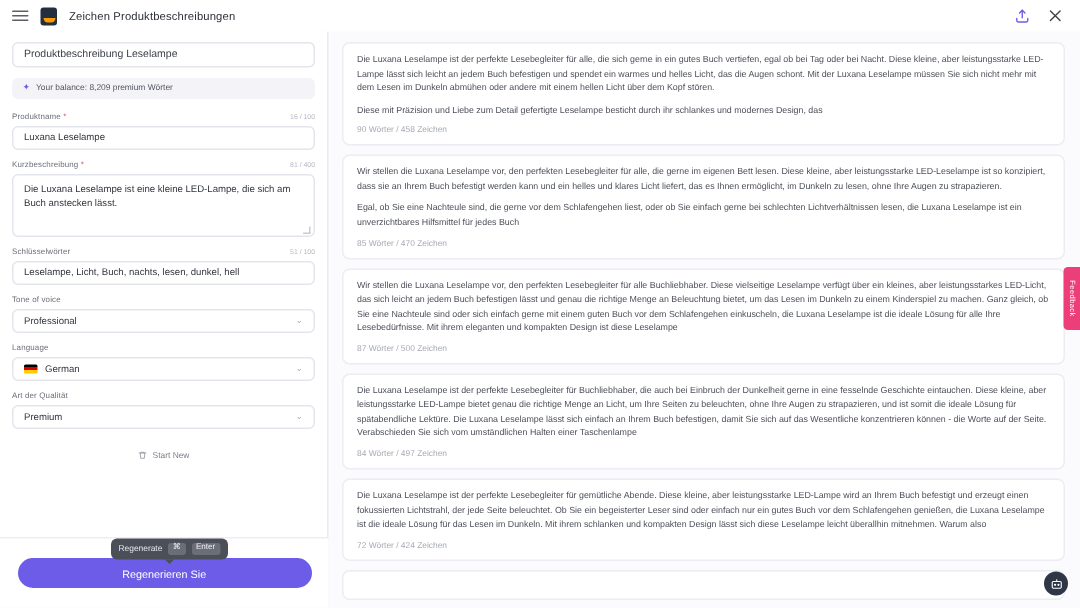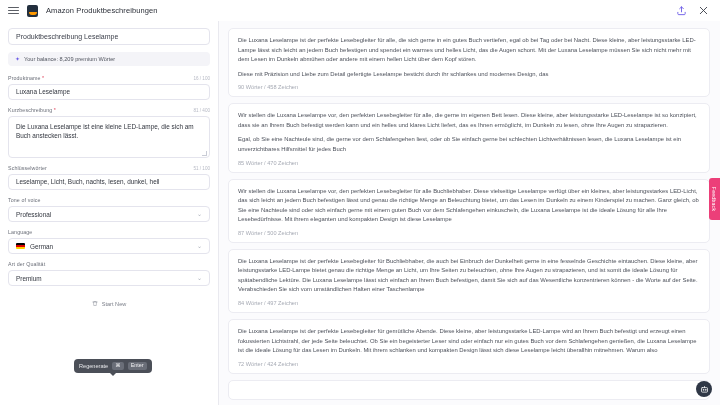--- a/index.html
+++ b/index.html
@@ -149,21 +149,21 @@
 
 <div class="app">
 
   <div class="topbar">
     <div class="hamburger">
       <i></i>
         <i></i>
         <i></i>
     </div>
     <span class="amazon-logo"></span>
-    <span class="topbar-title">Amazon Produktbeschreibungen</span>
+    <span class="topbar-title">Zeichen Produktbeschreibungen</span>
     <div class="topbar-right">
       <svg class="ic" viewBox="0 0 24 24" fill="none" stroke="#6c5ce7" stroke-width="2" stroke-linecap="round" stroke-linejoin="round">
         <path d="M4 16v3a2 2 0 0 0 2 2h12a2 2 0 0 0 2-2v-3"></path>
         <path d="M12 15V4"></path>
           <path d="M8 8l4-4 4 4"></path>
       </svg>
       <svg class="ic" viewBox="0 0 24 24" fill="none" stroke="#3c4049" stroke-width="2" stroke-linecap="round">
         <path d="M5 5l14 14M19 5L5 19"></path>
       </svg>
     </div>
@@ -282,20 +282,23 @@
       </div>
 
       <div class="result-card" style="height:20px"></div>
     </div>
   </div>
 
   <div class="feedback-tab">
     <span>Feedback</span>
   </div>
 
+  <div class="bottombar">
+    <button class="regen-btn">Regenerieren Sie</button>
+  </div>
 
   <div class="tooltip">
     <span class="tip-text">Regenerate</span>
     <span class="kbd">⌘</span>
     <span class="kbd">Enter</span>
   </div>
 
   <div class="fab">
     <svg width="9" height="9" viewBox="0 0 24 24" fill="none" stroke="#ffffff" stroke-width="2" stroke-linecap="round" stroke-linejoin="round">
       <rect x="4" y="7" width="16" height="12" rx="2"></rect>

